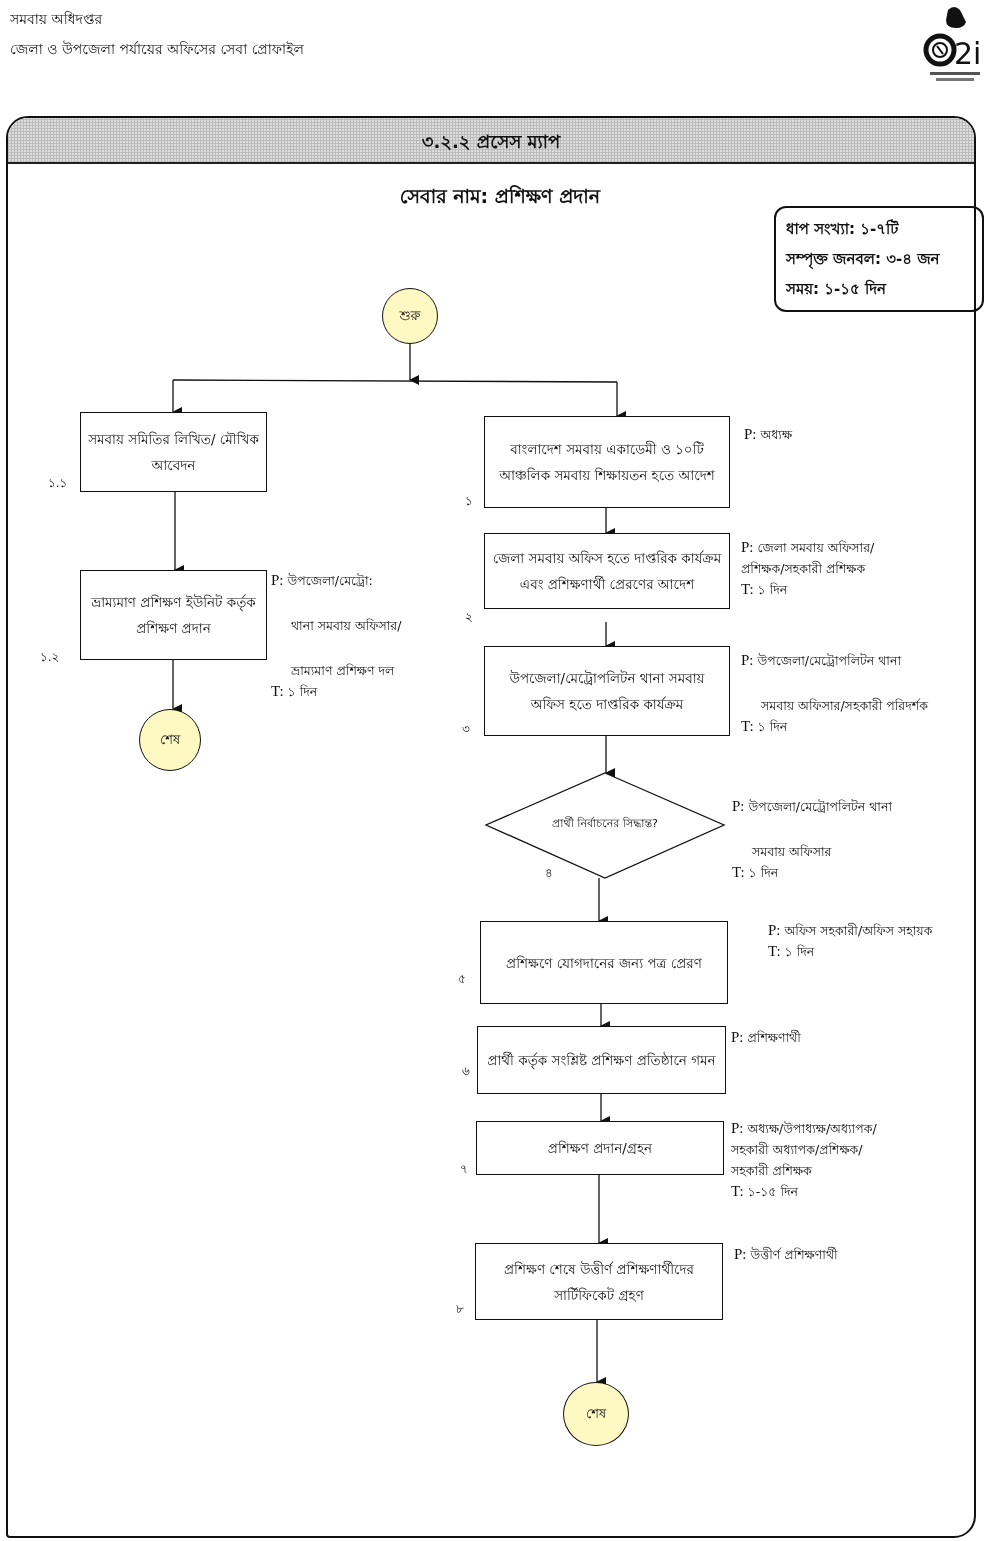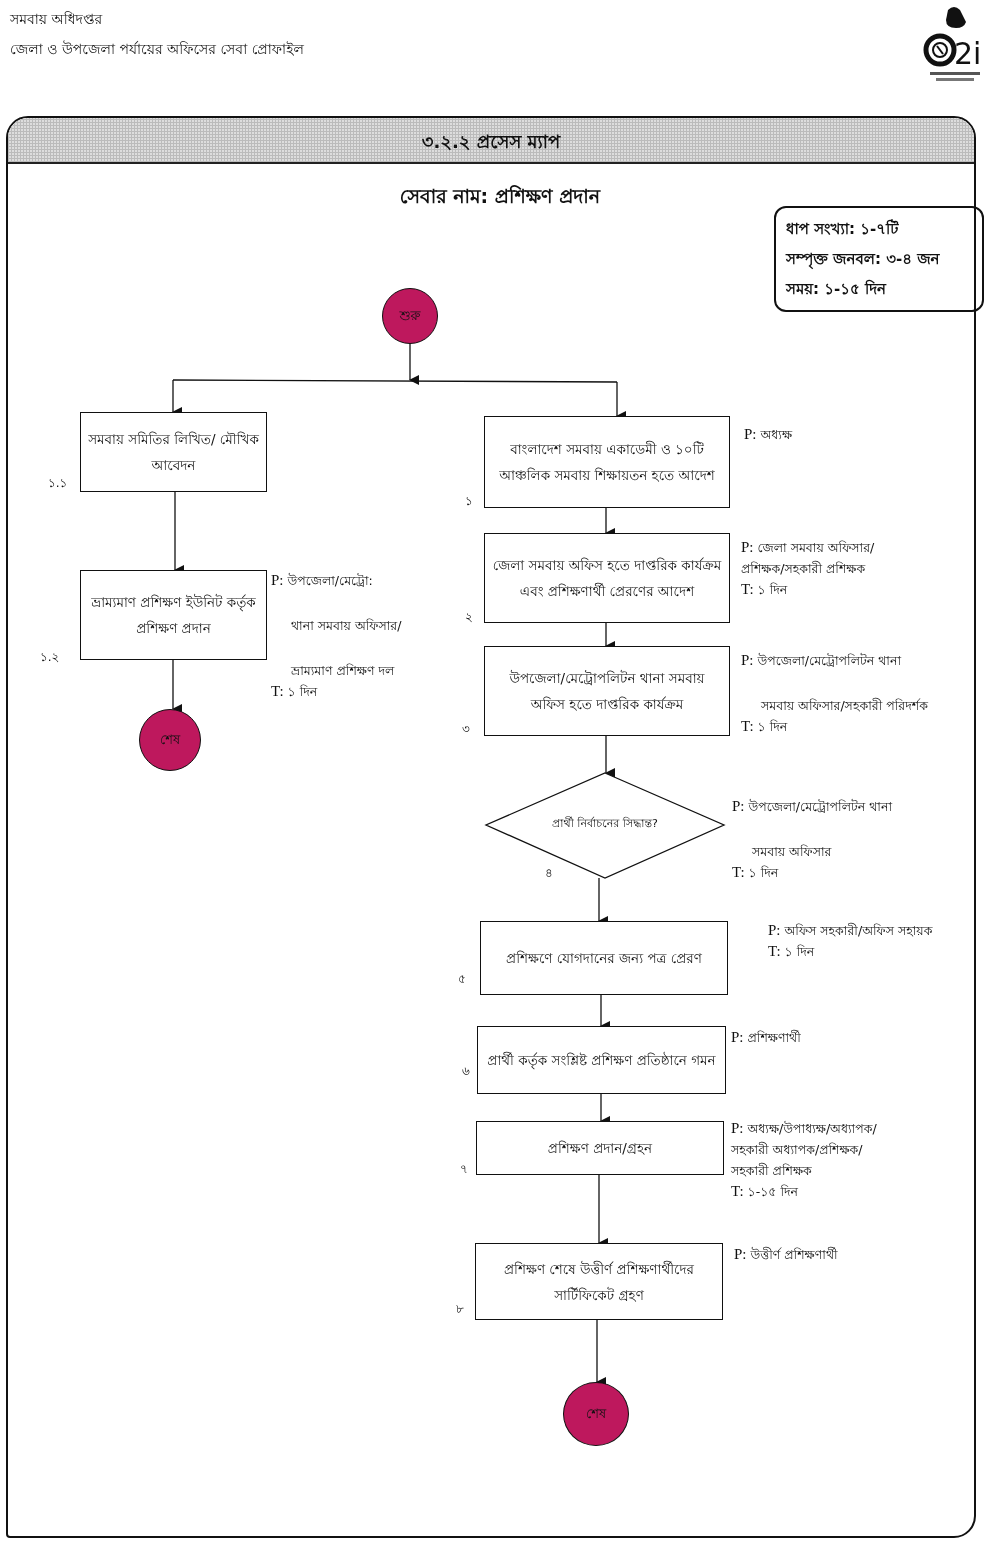--- a/index.html
+++ b/index.html
@@ -20,21 +20,21 @@
                font-size:18px; font-weight:bold; }
   .service { left:0; right:0; top:182px; text-align:center; font-size:19px; font-weight:bold; }
   .summary { left:752px; top:206px; width:210px; height:106px; border:2px solid #111;
              border-radius:12px; padding:6px 10px; box-sizing:border-box;
              font-size:15px; font-weight:bold; line-height:30px;margin-left:22px; }
   .summary div { white-space:nowrap; }
   svg.flow { position:absolute; left:0; top:0; }
   .box { position:absolute; border:1.5px solid #111; background:#fff;
          display:flex; align-items:center; justify-content:center; text-align:center;
          font-size:13.5px; line-height:26px; box-sizing:border-box; padding:2px 6px; }
-  .circle { position:absolute; border:1.5px solid #111; border-radius:50%; background:#be185d;
+  .circle { position:absolute; border:1.5px solid #111; border-radius:50%; background:#fef9c3;
             display:flex; align-items:center; justify-content:center; font-size:13px; box-sizing:border-box; }
   .diamond-label { position:absolute; font-size:11px; text-align:center; }
   .num { position:absolute; font-size:12px; }
   .note { position:absolute; font-size:12.5px; line-height:21px; white-space:nowrap; }
   .note .pt { font-family:"Liberation Serif", serif; font-size:15px; }
   .note .ind { padding-left:20px;margin-top:24px; }
 </style>
 </head>
 <body>
 
@@ -117,21 +117,21 @@
 </div>
 
 <div class="box" style="left:484px;top:416px;width:246px;height:92px;">
   <span>বাংলাদেশ সমবায় একাডেমী ও ১০টি আঞ্চলিক সমবায় শিক্ষায়তন হতে আদেশ</span>
 </div>
 <div class="num" style="left:465px;top:492px;">১</div>
 <div class="note" style="left:744px;top:424px;text-align:right;">
   <div><span class="pt">P:</span> <span>অধ্যক্ষ</span></div>
 </div>
 
-<div class="box" style="left:484px;top:533px;width:246px;height:90px;">
+<div class="box" style="left:484px;top:533px;width:246px;height:76px;">
   <span>জেলা সমবায় অফিস হতে দাপ্তরিক কার্যক্রম এবং প্রশিক্ষণার্থী প্রেরণের আদেশ</span>
 </div>
 <div class="num" style="left:465px;top:608px;">২</div>
 <div class="note" style="left:741px;top:537px;">
   <div><span class="pt">P:</span> <span>জেলা সমবায় অফিসার/</span></div>
   <div>প্রশিক্ষক/সহকারী প্রশিক্ষক</div>
   <div><span class="pt">T:</span> <span>১ দিন</span></div>
 </div>
 
 <div class="box" style="left:484px;top:646px;width:246px;height:90px;">
@@ -145,21 +145,21 @@
 </div>
 
 <div class="diamond-label" style="left:500px;top:815px;width:210px;">প্রার্থী নির্বাচনের সিদ্ধান্ত?</div>
 <div class="num" style="left:545px;top:864px;">৪</div>
 <div class="note" style="left:732px;top:796px;">
   <div><span class="pt">P:</span> <span>উপজেলা/মেট্রোপলিটন থানা</span></div>
   <div class="ind">সমবায় অফিসার</div>
   <div><span class="pt">T:</span> <span>১ দিন</span></div>
 </div>
 
-<div class="box" style="left:480px;top:921px;width:248px;height:74px;">
+<div class="box" style="left:480px;top:921px;width:248px;height:83px;">
   <span>প্রশিক্ষণে যোগদানের জন্য পত্র প্রেরণ</span>
 </div>
 <div class="num" style="left:458px;top:970px;">৫</div>
 <div class="note" style="left:768px;top:920px;">
   <div><span class="pt">P:</span> <span>অফিস সহকারী/অফিস সহায়ক</span></div>
   <div><span class="pt">T:</span> <span>১ দিন</span></div>
 </div>
 
 <div class="box" style="left:477px;top:1026px;width:249px;height:68px;">
   <span>প্রার্থী কর্তৃক সংশ্লিষ্ট প্রশিক্ষণ প্রতিষ্ঠানে গমন</span>

